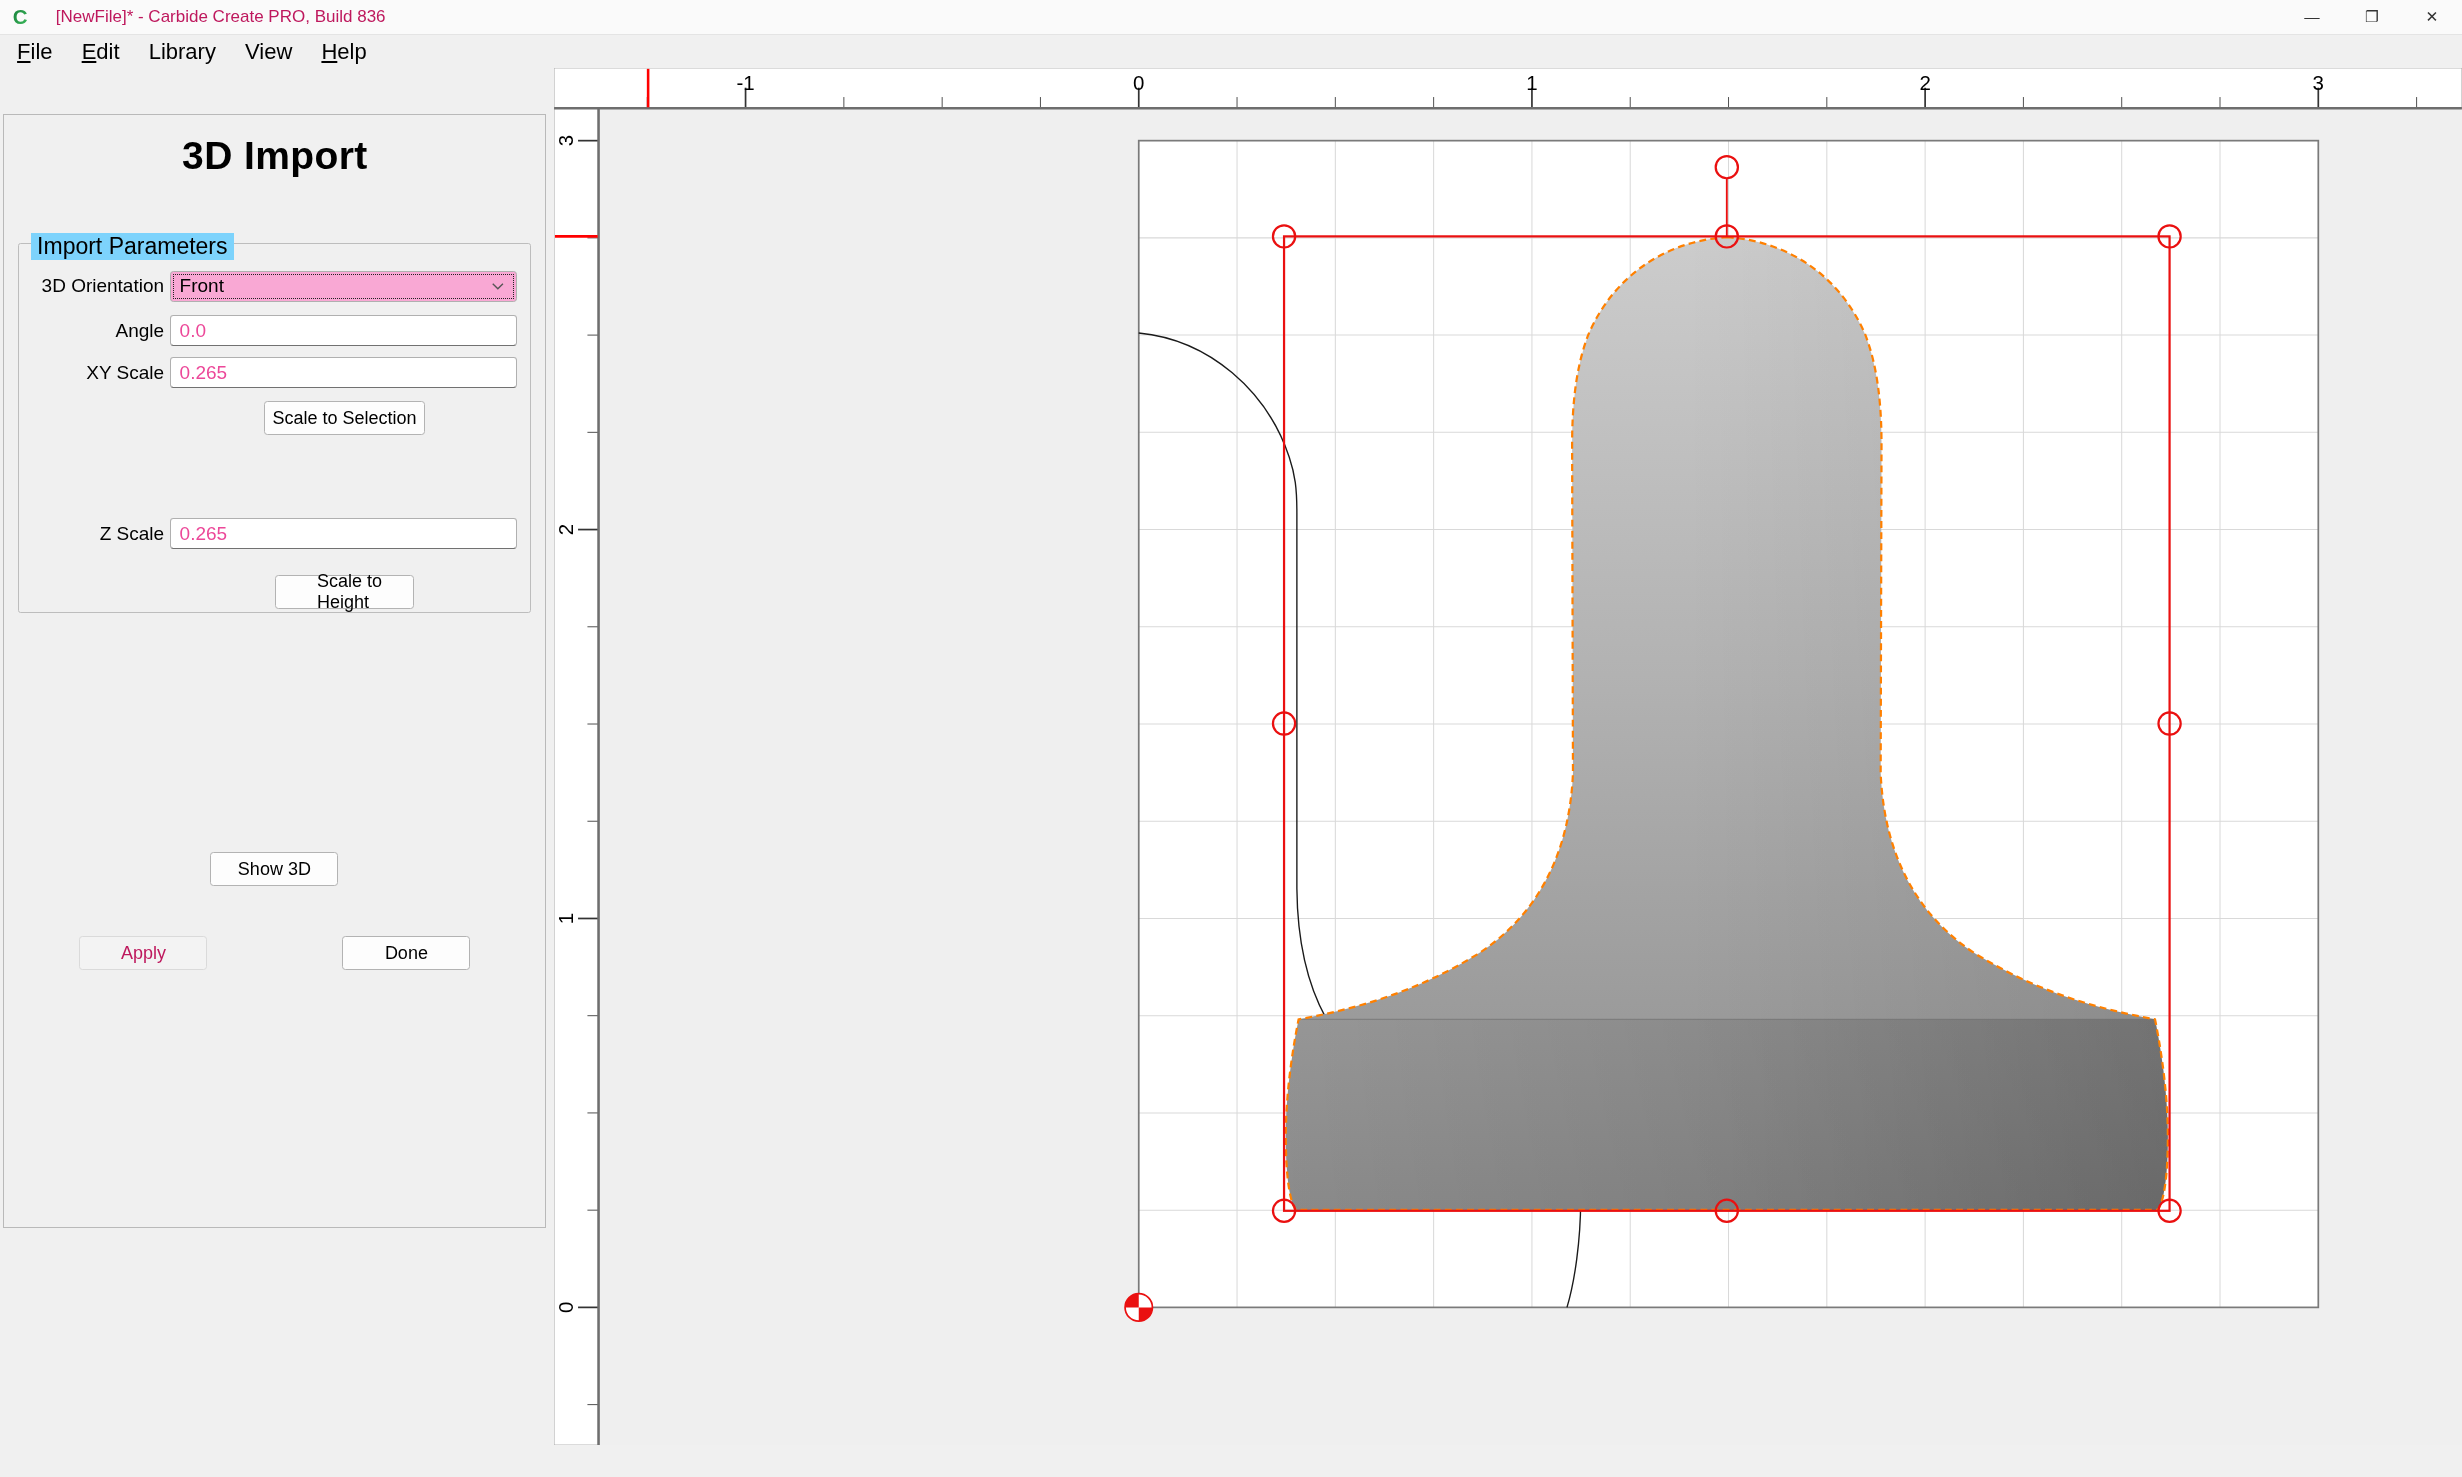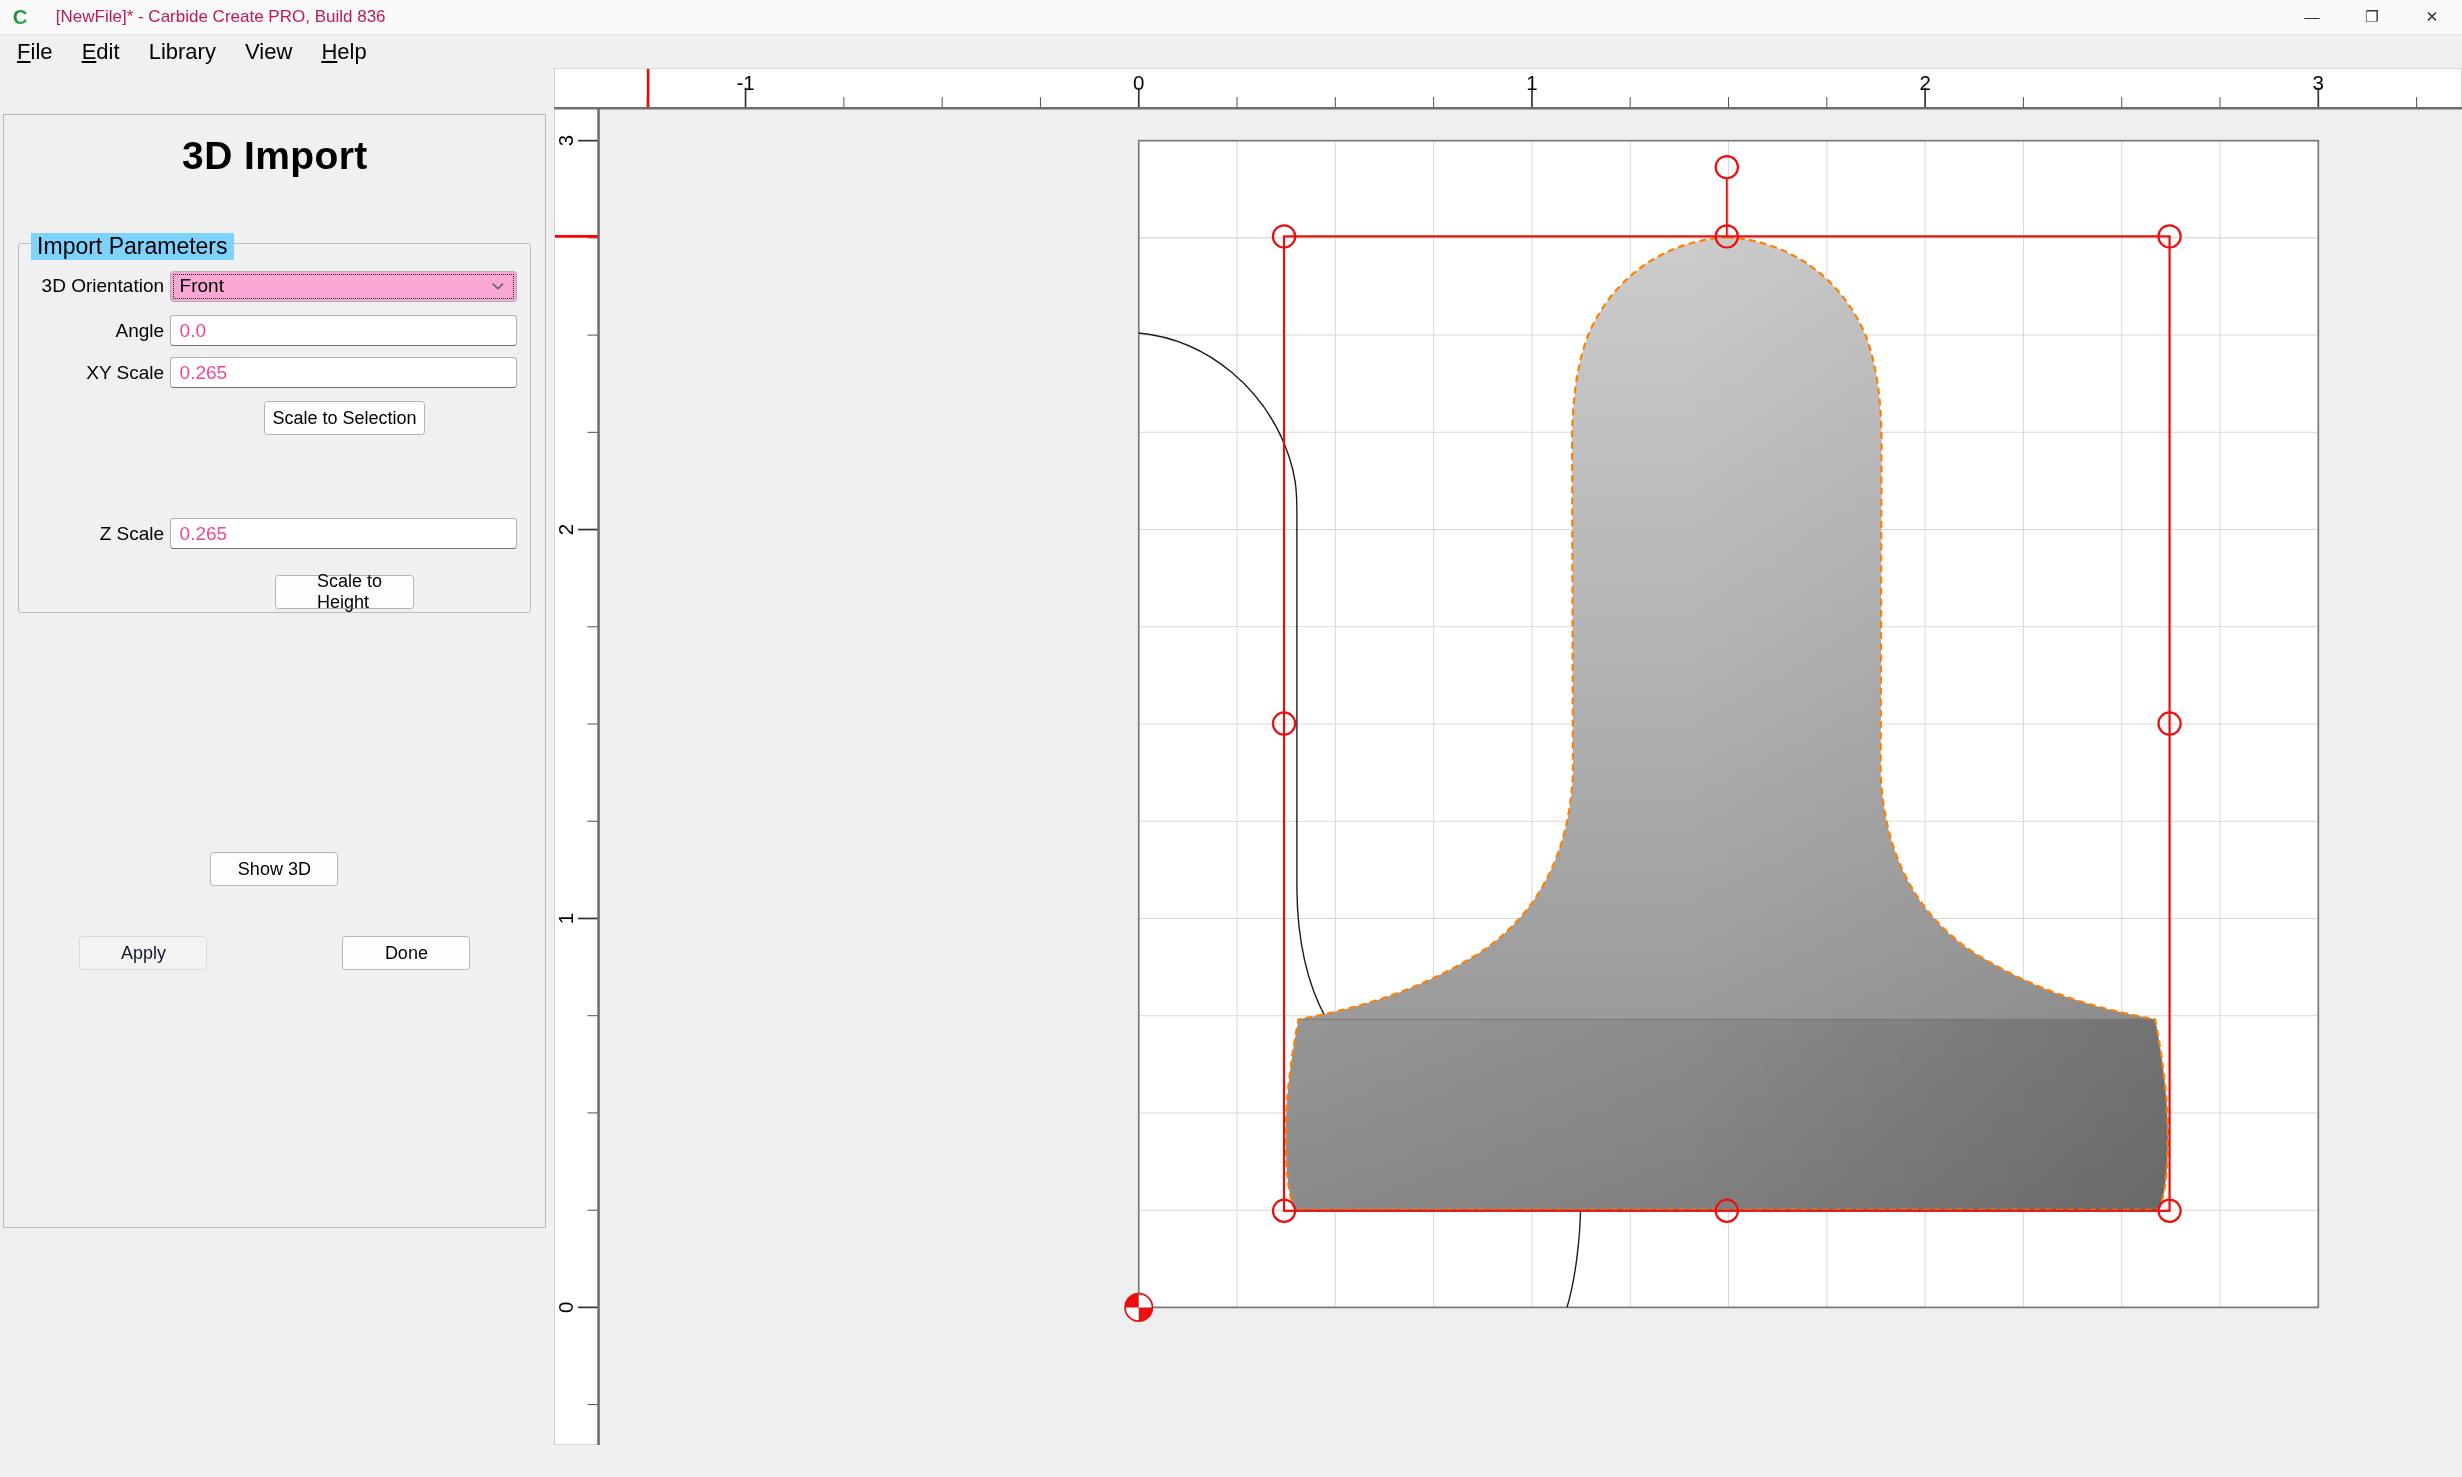--- a/index.html
+++ b/index.html
@@ -61,21 +61,21 @@
   }
   .combo .combo-value{flex:1 1 auto;}
   .combo .chev{flex:0 0 auto;margin-right:3.4px;}
   .combo.focused{outline:1.3px dotted #222;outline-offset:-4.3px;}
   .btn{
     position:absolute;box-sizing:border-box;
     background:#fdfdfd;border:0.9px solid #b3b3b3;border-radius:3.4px;
     font-size:18px;color:#000;display:flex;align-items:center;justify-content:center;
     font-family:"Liberation Sans",sans-serif;
   }
-  .btn.disabled{background:#f3f3f3;border-color:#dadada;color:#0f172a;}
+  .btn.disabled{background:#f3f3f3;border-color:#dadada;color:#be185d;}
   .unit-label{position:absolute;font-size:19px;color:#000;}
   
   #canvas-svg{position:absolute;left:554px;top:68px;}
 </style>
 </head>
 <body>
 
 <div class="titlebar">
   <svg class="app-logo" viewBox="0 0 24 24">
     <defs>

